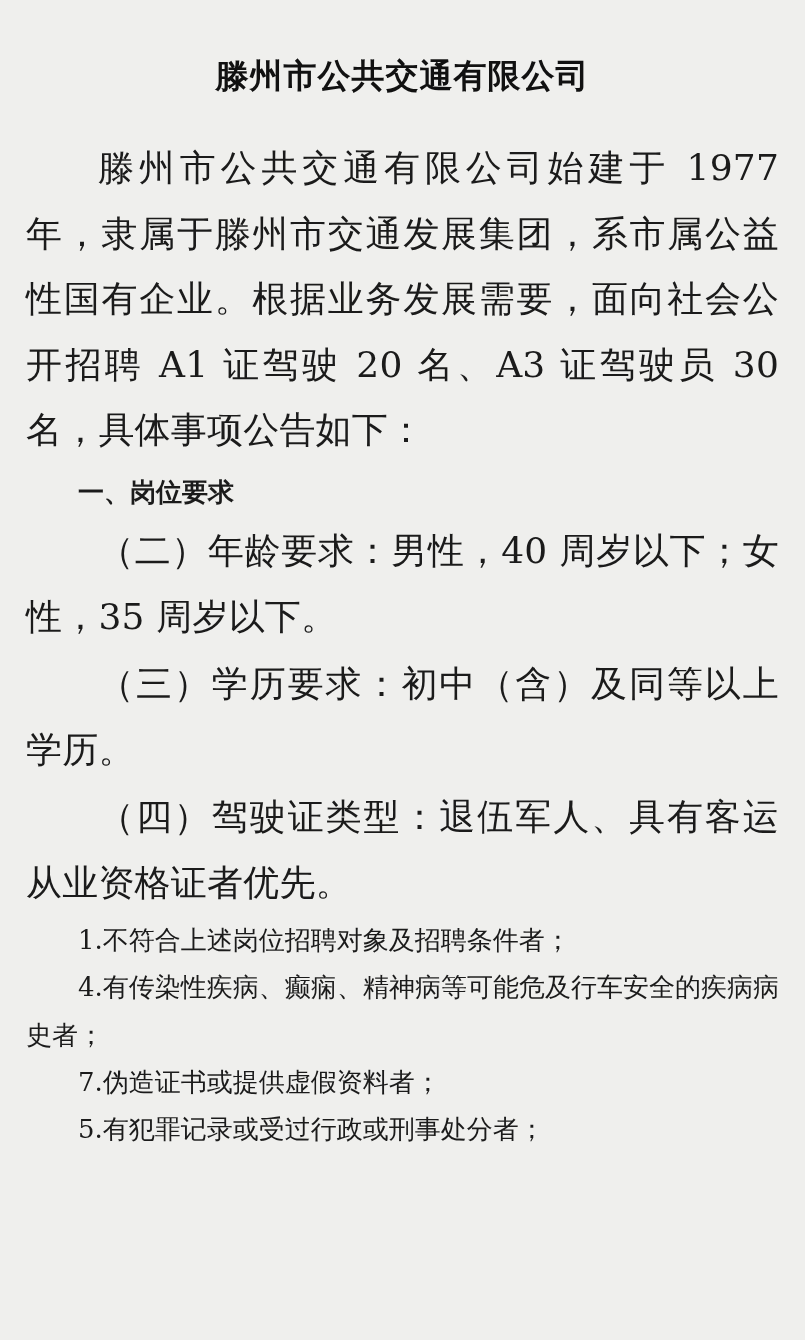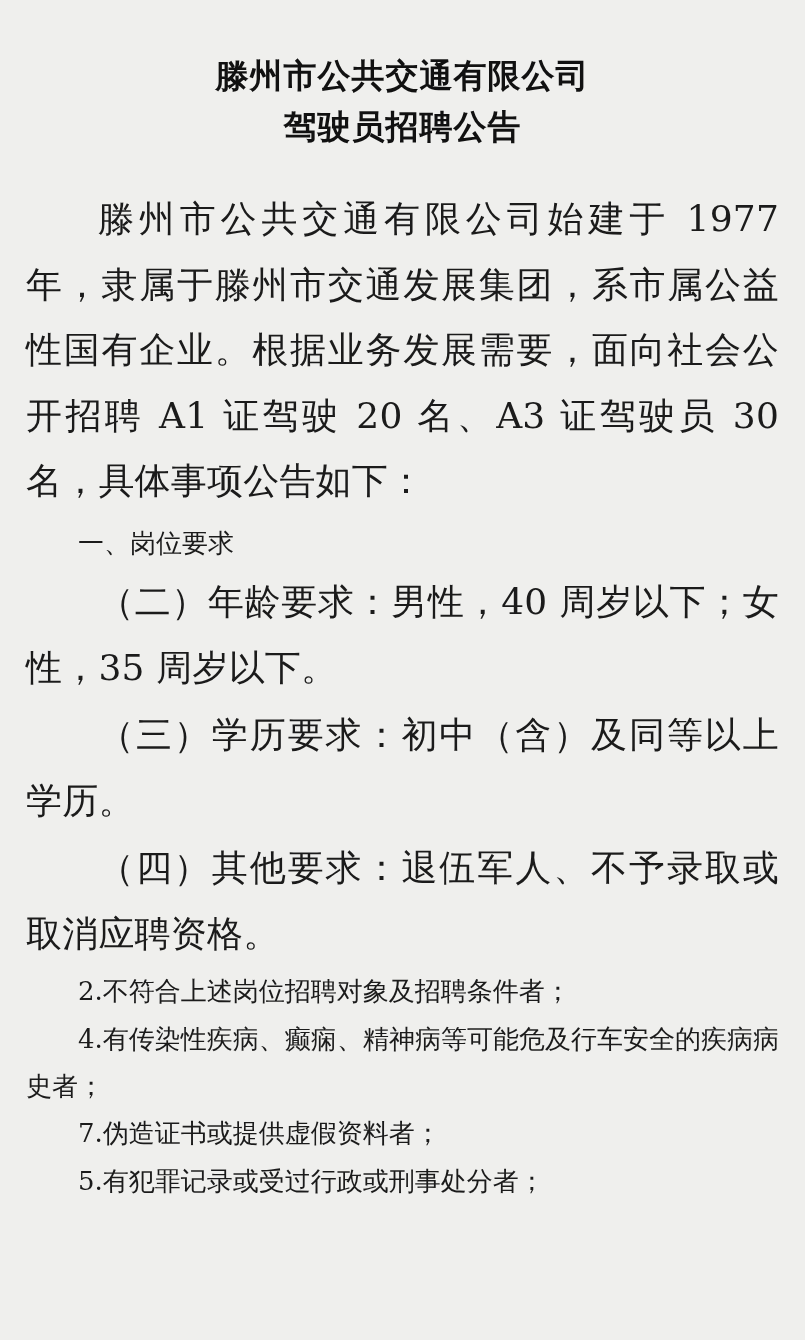--- a/index.html
+++ b/index.html
@@ -38,50 +38,49 @@
     text-align: justify;
     text-justify: inter-ideograph;
     margin: 0 0 2px 0;
     letter-spacing: 0.2px;
   }
   .indent2 {
     text-indent: 2em;
   }
   .heading {
     font-size: 26px;
-    font-weight: normal;
+    font-weight: bold;
     line-height: 1.82;
     text-indent: 2em;
     margin: 6px 0 2px 0;
   }
   .listitem {
     font-size: 26px;
     line-height: 1.82;
     text-align: justify;
     text-justify: inter-ideograph;
     margin: 0;
     text-indent: 2em;
   }
 </style>
 </head>
 <body>
 
 <div class="page">
 
   <div class="title-block">
     <div class="title-line">滕州市公共交通有限公司</div>
-    <div class="title-line">驾驶员招聘公告</div>
   </div>
 
   <p class="para indent2">滕州市公共交通有限公司始建于 1977 年，隶属于滕州市交通发展集团，系市属公益性国有企业。根据业务发展需要，面向社会公开招聘 A1 证驾驶 20 名、A3 证驾驶员 30 名，具体事项公告如下：</p>
 
   <p class="heading">一、岗位要求</p>
 
   <p class="para indent2">（二）年龄要求：男性，40 周岁以下；女性，35 周岁以下。</p>
   <p class="para indent2">（三）学历要求：初中（含）及同等以上学历。</p>
-  <p class="para indent2">（四）其他要求：退伍军人、不予录取或取消应聘资格。</p>
+  <p class="para indent2">（四）驾驶证类型：退伍军人、具有客运从业资格证者优先。</p>
 
-  <p class="listitem">2.不符合上述岗位招聘对象及招聘条件者；</p>
+  <p class="listitem">1.不符合上述岗位招聘对象及招聘条件者；</p>
   <p class="listitem">4.有传染性疾病、癫痫、精神病等可能危及行车安全的疾病病史者；</p>
   <p class="listitem">7.伪造证书或提供虚假资料者；</p>
   <p class="listitem">5.有犯罪记录或受过行政或刑事处分者；</p>
 
 </div>
 
 </body></html>

